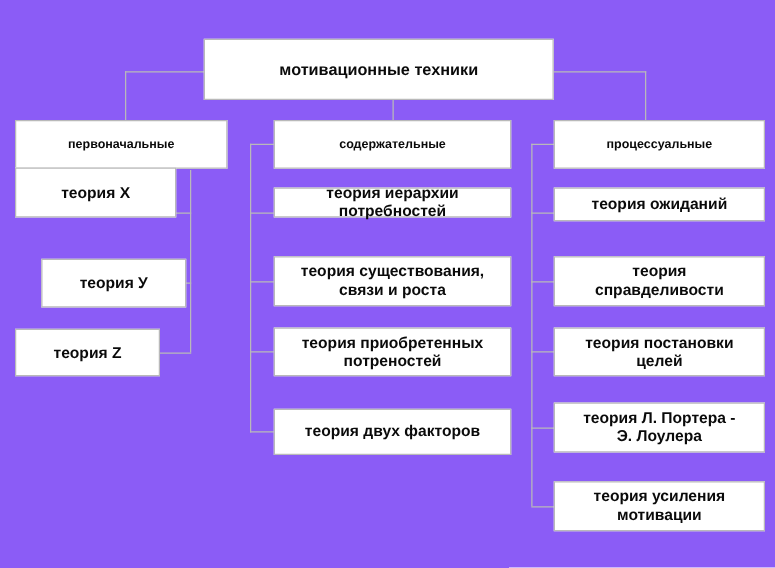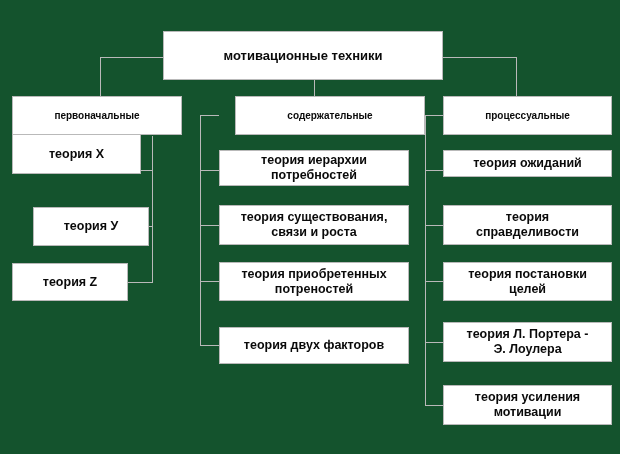--- a/index.html
+++ b/index.html
@@ -7,21 +7,21 @@
     padding: 0;
     background: #ffffff;
   }
   body {
     font-family: "Liberation Sans", sans-serif;
   }
   #diagram-root {
     position: relative;
     width: 620px;
     height: 454px;
-    background: #14532d;
+    background: #8b5cf6;
     overflow: hidden;
   }
   .node {
     position: absolute;
     box-sizing: border-box;
     background: #ffffff;
     border: 1px solid #b9b9b9;
     display: flex;
     align-items: center;
     justify-content: center;
@@ -99,25 +99,25 @@
   <div class="node" style="left:12px; top:134px; width:129px; height:40px;">
     <span class="node-label">теория X</span>
   </div>
   <div class="node" style="left:12px; top:207px; width:116px; height:39px;margin-left:21px;">
     <span class="node-label">теория У</span>
   </div>
   <div class="node" style="left:12px; top:263px; width:116px; height:38px;">
     <span class="node-label">теория Z</span>
   </div>
 
-  <div class="node head" style="left:235px; top:96px; width:190px; height:39px;">
+  <div class="node head" style="left:219px; top:96px; width:190px; height:39px;">
     <span class="node-label">содержательные</span>
   </div>
 
-  <div class="node" style="left:219px; top:150px; width:190px; height:36px;">
+  <div class="node" style="left:219px; top:150px; width:190px; height:24px;">
     <span class="node-label">теория иерархии
 потребностей</span>
   </div>
   <div class="node" style="left:219px; top:205px; width:190px; height:40px;">
     <span class="node-label">теория существования,
 связи и роста</span>
   </div>
   <div class="node" style="left:219px; top:262px; width:190px; height:39px;">
     <span class="node-label">теория приобретенных
 потреностей</span>

